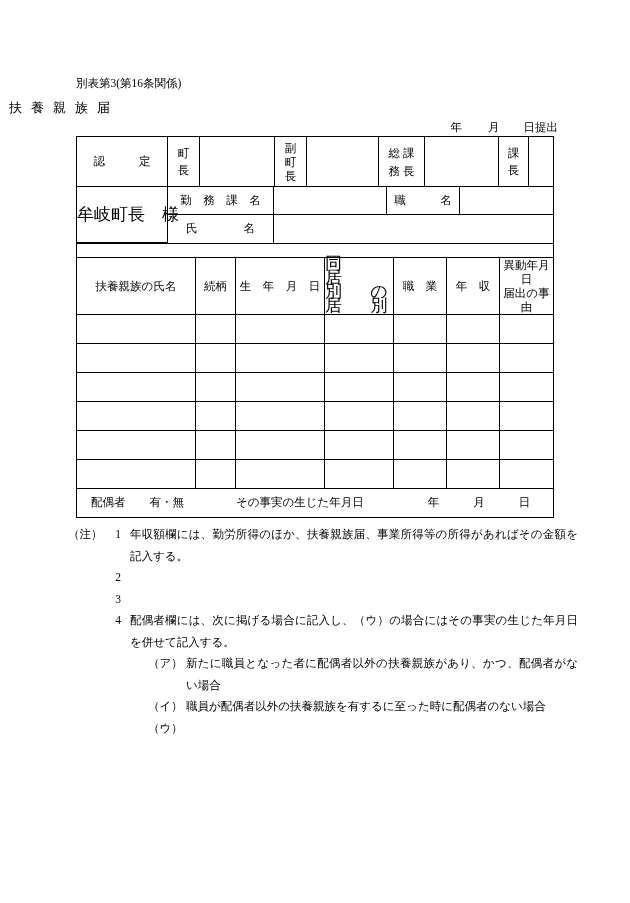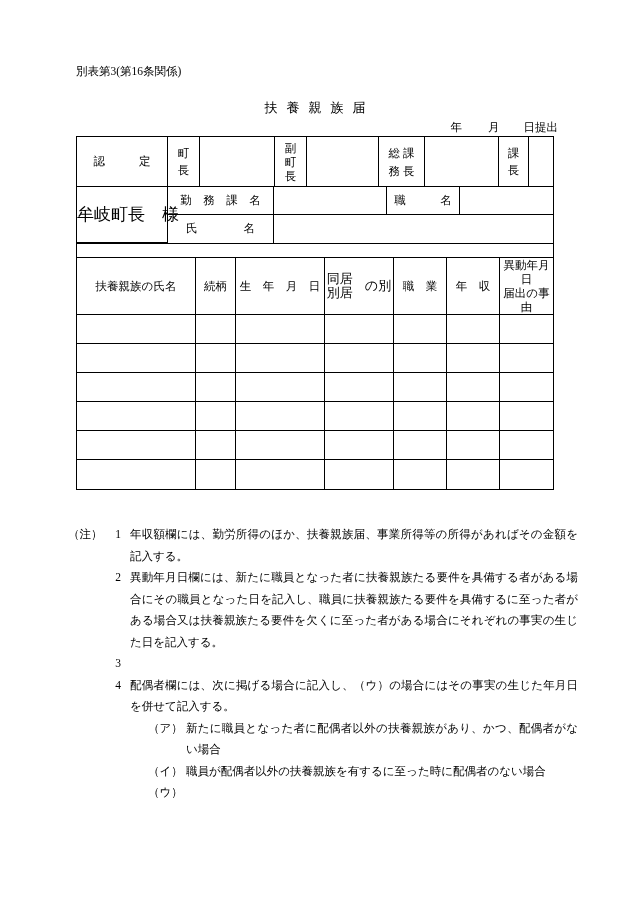--- a/index.html
+++ b/index.html
@@ -20,31 +20,31 @@
     position: absolute;
     left: 0; top: 0;
     width: 630px;
     height: 903px;
   }
 
   
   .doc-ref {
     position: absolute;
     left: 76px;
-    top: 64px;
+    top: 76px;
     font-size: 11.5px;
     line-height: 14px;
     white-space: nowrap;
     text-align: center;
   }
   .doc-title {
     position: absolute;
     left: 0; top: 99px;
     width: 630px;
-    text-align: center;
+    text-align: left;
     font-size: 13px;
     letter-spacing: 9px;
     text-indent: 9px;
     white-space: nowrap;
   }
   .submit-date {
     position: absolute;
     right: 72px;
     top: 120px;
     font-size: 11.5px;
@@ -132,24 +132,25 @@
   .h-colhead { height: 32px; }
   .h-datarow { height: 29px; }
   .h-spouse  { height: 28px; }
 
   .colhead {
     font-size: 11.5px;
     line-height: 14px;
   }
   .kyojyo {
     display: flex;
-    align-items: center;
+    align-items: flex-end;
     justify-content: center;
     line-height: 14px;
-    font-size: 13px;
+    font-size: 17px;
+    font-family: Liberation Mono, monospace;
   }
   .kyojyo .stack { display: inline-block; text-align: left; }
   .kyojyo .tail { display: inline-block; padding-left: 12px; }
 
   .spouse-row {
     font-size: 11.5px;
     text-align: left;
     padding-left: 14px;
     white-space: nowrap;
   }
@@ -352,37 +353,43 @@
       <tr class="h-datarow">
         <td></td>
         <td></td>
         <td></td>
         <td></td>
         <td></td>
         <td></td>
         <td></td>
       </tr>
 
+      <tr class="h-spouse">
+        <td colspan="7">
+          <div class="spouse-row">
+            <span>配偶者</span><span class="g1"></span><span>有・無</span><span class="g2"></span><span>その事実の生じた年月日</span><span class="g3"></span><span>年</span><span class="g4"></span><span>月</span><span class="g4"></span><span>日</span>
+          </div>
+        </td>
+      </tr>
     </tbody>
       </table>
 
   </div>
 
   <div class="notes">
 
     <div class="note-item">
       <span class="note-marker m-chu">（注）</span>
       <span class="note-marker m-num">1</span>
       <span class="note-body">年収額欄には、勤労所得のほか、扶養親族届、事業所得等の所得があればその金額を記入する。</span>
     </div>
 
     <div class="note-item">
       <span class="note-marker m-chu"></span>
       <span class="note-marker m-num">2</span>
-      <span class="note-body">異動年月日欄には、新たに職員となった者に扶養親族たる要件を具備する者がある場合にその職員となった日を記入し、職員に扶養親族たる要件を具備するに至った者がある場合又は扶養親族たる要件を欠くに至った者がある場合にそれぞれの事実の生じた日を記入する。</span>
     </div>
 
     <div class="note-item">
       <span class="note-marker m-chu"></span>
       <span class="note-marker m-num">3</span>
     </div>
 
     <div class="note-item">
       <span class="note-marker m-chu"></span>
       <span class="note-marker m-num">4</span>

